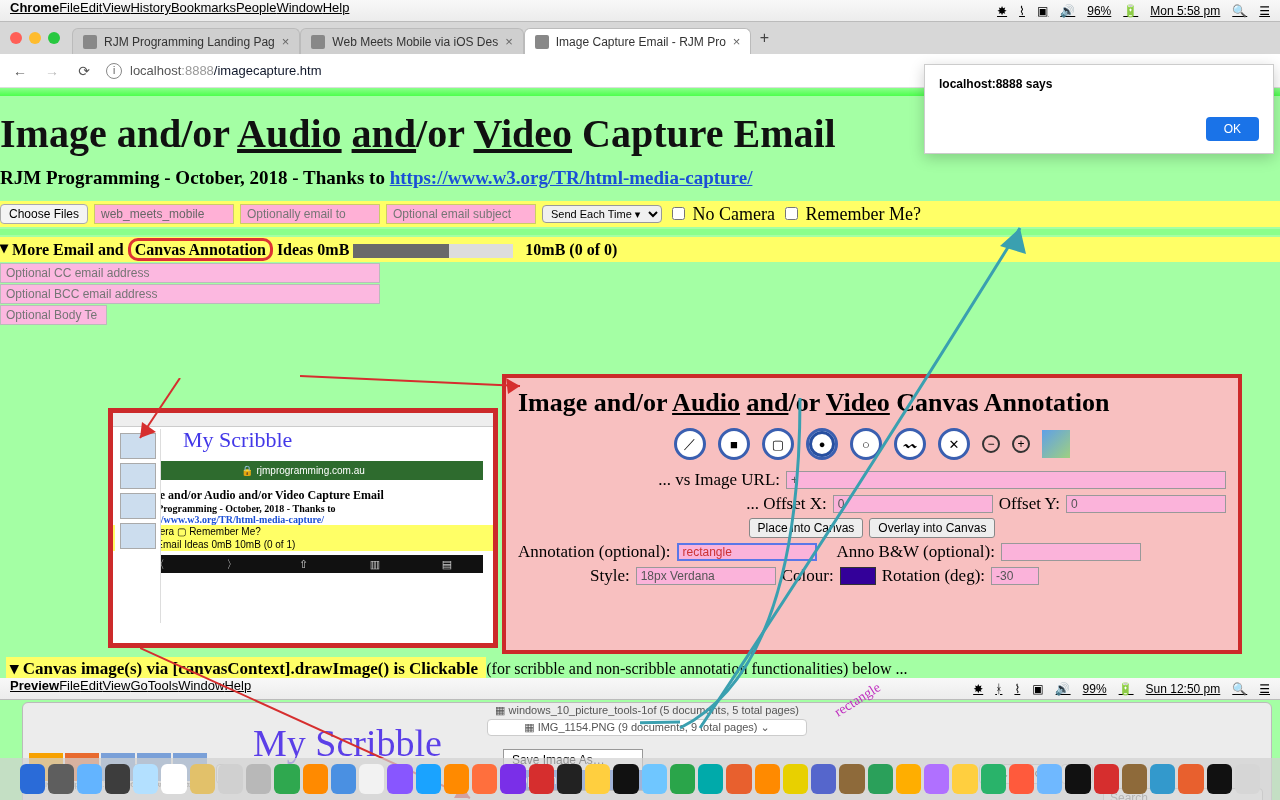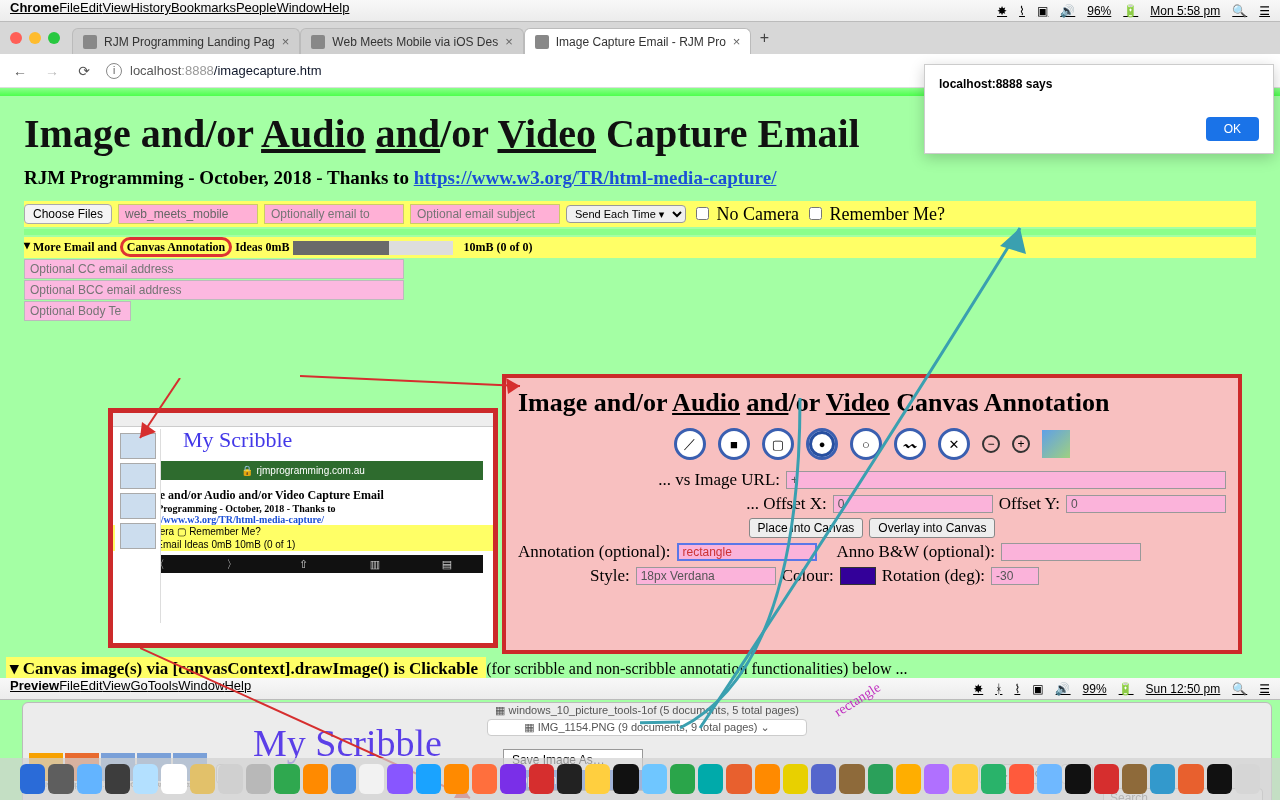--- a/index.html
+++ b/index.html
@@ -22,35 +22,35 @@
   .newtab { width:26px; height:22px; display:flex; align-items:center; justify-content:center; color:#444; font-size:16px;}
   .favicon { width:14px;height:14px;background:#888;border-radius:2px;display:inline-block;}
 
   
   .addrrow { height:34px; background:#fff; border-bottom:1px solid #ddd; display:flex; align-items:center; padding:0 10px; gap:12px; font-size:14px;}
   .navbtn { width:20px; color:#555; text-align:center;}
   .omni { flex:1; display:flex; align-items:center; gap:8px; color:#555; font-size:13px;}
   .omni .secure { width:16px;height:16px;border:1px solid #888;border-radius:50%; display:flex;align-items:center;justify-content:center;font-size:10px;}
 
   
-  .page { position:relative; background:linear-gradient(#8bff8b,#4dff4d 8px,#a4ffa4 8px,#a4ffa4 50px); padding:10px 24px; height:calc(800px - 22px - 32px - 34px); overflow:hidden;}
+  .page { position:relative; background:linear-gradient(#8bff8b,#4dff4d 8px,#a4ffa4 8px,#a4ffa4 50px); padding:10px 0; height:calc(800px - 22px - 32px - 34px); overflow:hidden;}
 
   h1.big { font-family: Georgia, 'Times New Roman', serif; font-size:40px; font-weight:900; margin:12px 0 6px; color:#111; display:inline-block;}
   h1.big .u { text-decoration:underline; }
   h2.sub { font-family: Georgia, serif; font-size:19px; font-weight:800; margin:4px 0 12px;}
   h2.sub a { color:#1b4fd6; text-decoration:underline; font-weight:800;}
 
   .ctrlrow { display:flex; align-items:center; gap:6px; height:26px; }
   .btn { background:#f4f4f4; border:1px solid #aaa; border-radius:4px; padding:2px 8px; font-size:12px;}
   .txtin { background:#ffb0d6; border:1px solid #cc6; padding:2px 6px; font-size:12px; color:#666; height:20px;}
   .sel { background:#f0f0f0; border:1px solid #999; border-radius:4px; font-size:11px; padding:1px 4px;}
   label.cbk { font-size:18px; font-family:Georgia,serif;}
   .yellowbar { background:#ffff66; padding:2px 0;}
 
-  .detrow { font-family: Georgia, serif; font-size:12px; font-weight:700; padding:3px 0; background:#ffff66;}
+  .detrow { font-family: Georgia, serif; font-size:16px; font-weight:700; padding:3px 0; background:#ffff66;}
   .disc { display:inline-block; transform:translateY(-2px);}
   .ring { border:3px solid #d33; border-radius:10px; padding:0 4px;}
   .progress { display:inline-block; width:160px; height:14px; background:#ddd; position:relative; vertical-align:middle;}
   .progress .fill{position:absolute;left:0;top:0;bottom:0;width:60%;background:#6a6a6a;}
 
   .pinkfield { display:block; width:380px; background:#fcb8e0; border:1px solid #bbb; color:#777; font-size:12px; padding:2px 5px; margin:1px 0;}
 
   
   .annpanel { position:absolute; top:286px; left:502px; width:740px; height:280px; background:#f8c0c0; border:4px solid #cc2a2a; padding:8px 12px; }
   .annpanel h3 { font-family:Georgia,serif; font-size:26px; font-weight:900; margin:2px 0 10px; }

